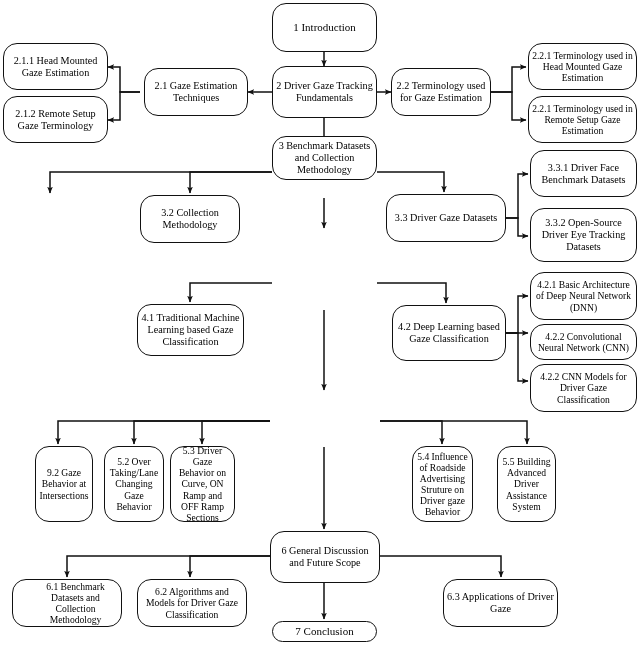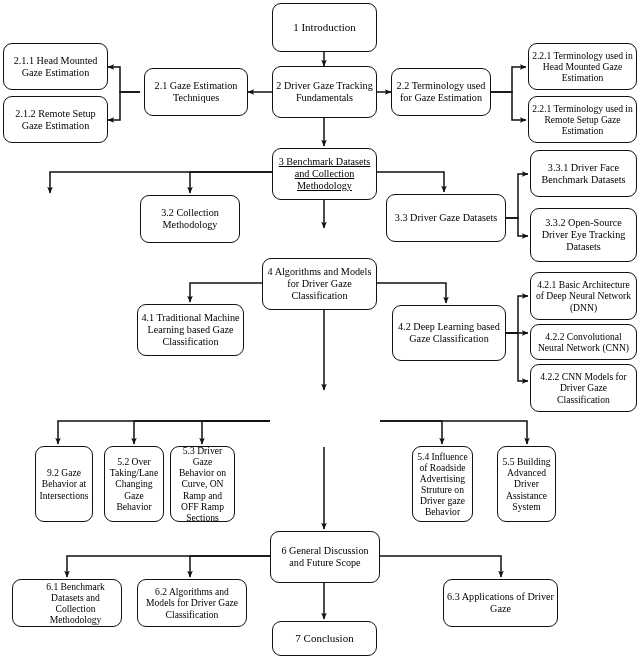--- a/index.html
+++ b/index.html
@@ -21,21 +21,21 @@
     left: 0;
     top: 0;
     width: 640px;
     height: 658px;
     pointer-events: none;
   }
   .node {
     position: absolute;
     box-sizing: border-box;
     border: 1.4px solid #111111;
-    border-radius: 9px;
+    border-radius: 14px;
     background: #ffffff;
     display: flex;
     align-items: center;
     justify-content: center;
     text-align: center;
     color: #000000;
     line-height: 1.16;
     padding: 2px 3px;
     z-index: 2;
   }
@@ -122,59 +122,56 @@
 
   <div class="node fs10" style="left:144px; top:68px;  width:104px; height:48px;">
     <span>2.1 Gaze Estimation Techniques</span>
   </div>
 
   <div class="node fs10" style="left:3px;   top:43px;  width:105px; height:47px;">
     <span>2.1.1 Head Mounted Gaze Estimation</span>
   </div>
 
   <div class="node fs10" style="left:3px;   top:96px;  width:105px; height:47px;">
-    <span>2.1.2 Remote Setup Gaze Estimation</span>
+    <span>2.1.2 Remote Setup Gaze Terminology</span>
   </div>
 
   <div class="node fs10" style="left:391px; top:68px;  width:100px; height:48px;">
     <span>2.2 Terminology used for Gaze Estimation</span>
   </div>
 
   <div class="node fs95" style="left:528px; top:43px;  width:109px; height:47px;">
     <span>2.2.1 Terminology used in Head Mounted Gaze Estimation</span>
   </div>
 
   <div class="node fs95" style="left:528px; top:96px;  width:109px; height:47px;">
     <span>2.2.1 Terminology used in Remote Setup Gaze Estimation</span>
   </div>
 
-  <div class="node fs10" style="left:272px; top:148px; width:105px; height:52px;text-decoration:underline;">
+  <div class="node fs10" style="left:272px; top:136px; width:105px; height:44px;">
     <span>3 Benchmark Datasets and Collection Methodology</span>
   </div>
 
 
   <div class="node fs10" style="left:140px; top:195px; width:100px; height:48px;">
     <span>3.2 Collection Methodology</span>
   </div>
 
   <div class="node fs10" style="left:386px; top:194px; width:120px; height:48px;">
     <span>3.3 Driver Gaze Datasets</span>
   </div>
 
   <div class="node fs10" style="left:530px; top:150px; width:107px; height:47px;">
     <span>3.3.1 Driver Face Benchmark Datasets</span>
   </div>
 
   <div class="node fs10" style="left:530px; top:208px; width:107px; height:54px;">
     <span>3.3.2 Open-Source Driver Eye Tracking Datasets</span>
   </div>
 
-  <div class="node fs10" style="left:262px; top:258px; width:115px; height:52px;">
-    <span>4 Algorithms and Models for Driver Gaze Classification</span>
-  </div>
 
   <div class="node fs10" style="left:137px; top:304px; width:107px; height:52px;">
     <span>4.1 Traditional Machine Learning based Gaze Classification</span>
   </div>
 
   <div class="node fs10" style="left:392px; top:305px; width:114px; height:56px;">
     <span>4.2 Deep Learning based Gaze Classification</span>
   </div>
 
   <div class="node fs95" style="left:530px; top:272px; width:107px; height:48px;">
@@ -219,17 +216,17 @@
   </div>
 
   <div class="node fs95" style="left:137px; top:579px; width:110px; height:48px;">
     <span>6.2 Algorithms and Models for Driver Gaze Classification</span>
   </div>
 
   <div class="node fs10" style="left:443px; top:579px; width:115px; height:48px;">
     <span>6.3 Applications of Driver Gaze</span>
   </div>
 
-  <div class="node fs11" style="left:272px; top:621px; width:105px; height:35px;">
+  <div class="node fs11" style="left:272px; top:621px; width:105px; height:21px;">
     <span>7 Conclusion</span>
   </div>
 
 </div>
 
 </body></html>

